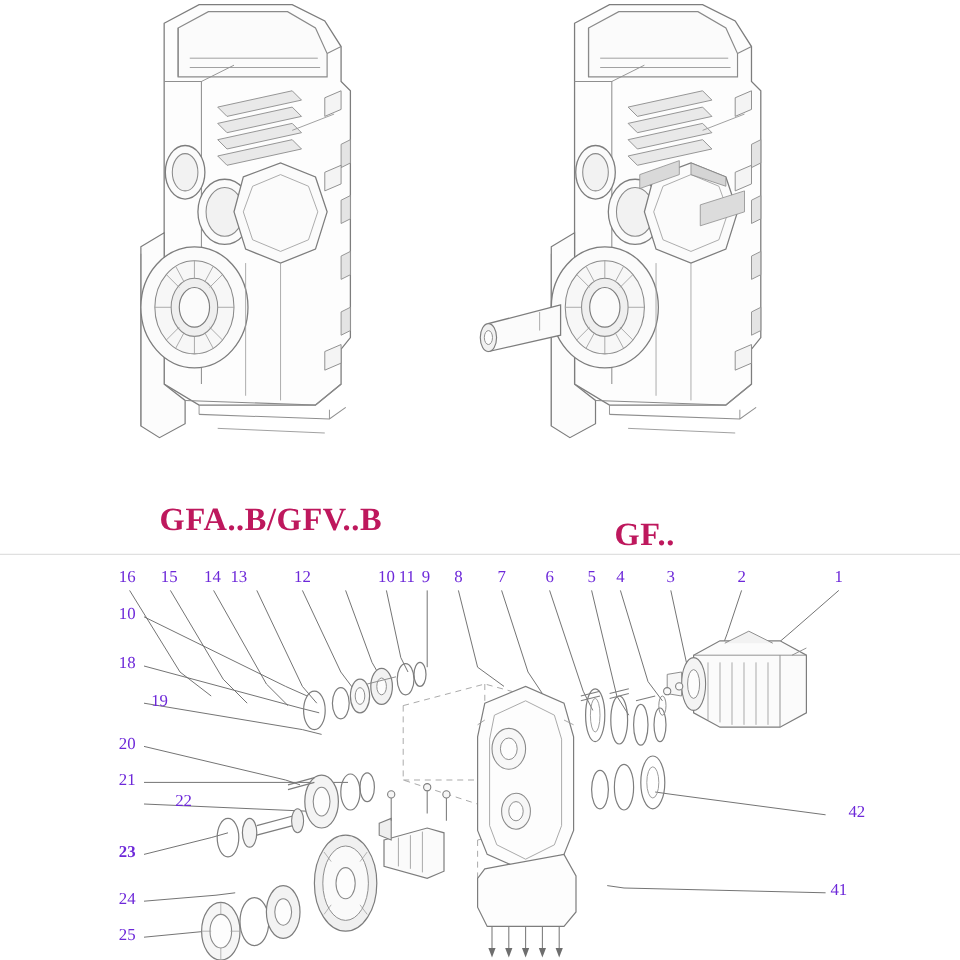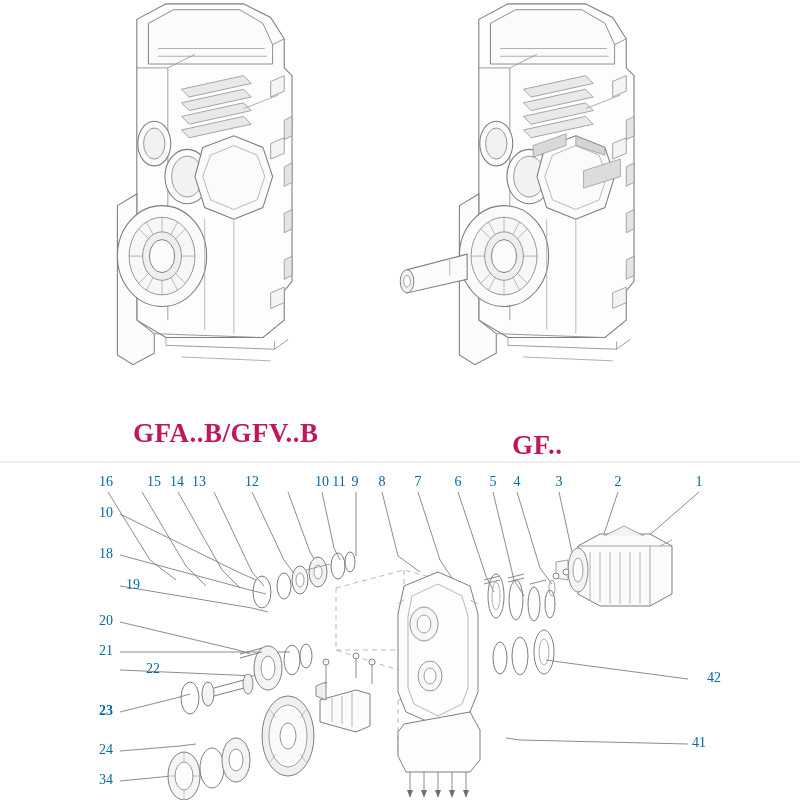--- a/index.html
+++ b/index.html
@@ -36,21 +36,21 @@
     color: #be185d;
     white-space: nowrap;
   }
   #caption-left  { left: 133px; top: 418px; }
   #caption-right { left: 512px; top: 418px; margin-top: 12px; }
 
   .callout {
     position: absolute;
     font-family: "Liberation Serif", serif;
     font-size: 14px;
-    color: #0369a1;
+    color: #6d28d9;
     white-space: nowrap;
     text-align: center;
     width: 22px;
     margin-left: -11px;
   }
 </style>
 </head>
 <body>
 
 <div id="page">
@@ -336,21 +336,21 @@
         </g>
       </g>
     </g>
   </svg>
 
   <div class="caption" id="caption-left">GFA..B/GFV..B</div>
   <div class="caption" id="caption-right">GF..</div>
 
   <div id="callout-layer">
       <div class="callout" style="left: 106px; top: 474px;">16</div>
-      <div class="callout" style="left: 154px; top: 474px;">15</div>
+      <div class="callout" style="left: 141px; top: 474px;">15</div>
       <div class="callout" style="left: 177px; top: 474px;">14</div>
       <div class="callout" style="left: 199px; top: 474px;">13</div>
       <div class="callout" style="left: 252px; top: 474px;">12</div>
       <div class="callout" style="left: 288px; top: 474px; margin-left: 40px;">11</div>
       <div class="callout" style="left: 322px; top: 474px;">10</div>
       <div class="callout" style="left: 355px; top: 474px;">9</div>
       <div class="callout" style="left: 382px; top: 474px;">8</div>
       <div class="callout" style="left: 418px; top: 474px;">7</div>
       <div class="callout" style="left: 458px; top: 474px;">6</div>
       <div class="callout" style="left: 493px; top: 474px;">5</div>
@@ -359,18 +359,18 @@
       <div class="callout" style="left: 618px; top: 474px;">2</div>
       <div class="callout" style="left: 699px; top: 474px;">1</div>
       <div class="callout" style="left: 106px; top: 505px;">10</div>
       <div class="callout" style="left: 106px; top: 546px;">18</div>
       <div class="callout" style="left: 106px; top: 577px; margin-left: 16px;">19</div>
       <div class="callout" style="left: 106px; top: 613px;">20</div>
       <div class="callout" style="left: 106px; top: 643px;">21</div>
       <div class="callout" style="left: 106px; top: 661px; margin-left: 36px;">22</div>
       <div class="callout" style="left: 106px; top: 703px; font-weight: bold;">23</div>
       <div class="callout" style="left: 106px; top: 742px;">24</div>
-      <div class="callout" style="left: 106px; top: 772px;">34</div>
+      <div class="callout" style="left: 106px; top: 772px;">25</div>
       <div class="callout" style="left: 714px; top: 670px;">42</div>
       <div class="callout" style="left: 699px; top: 735px;">41</div>
     </div>
 
 </div>
 
 </body></html>

